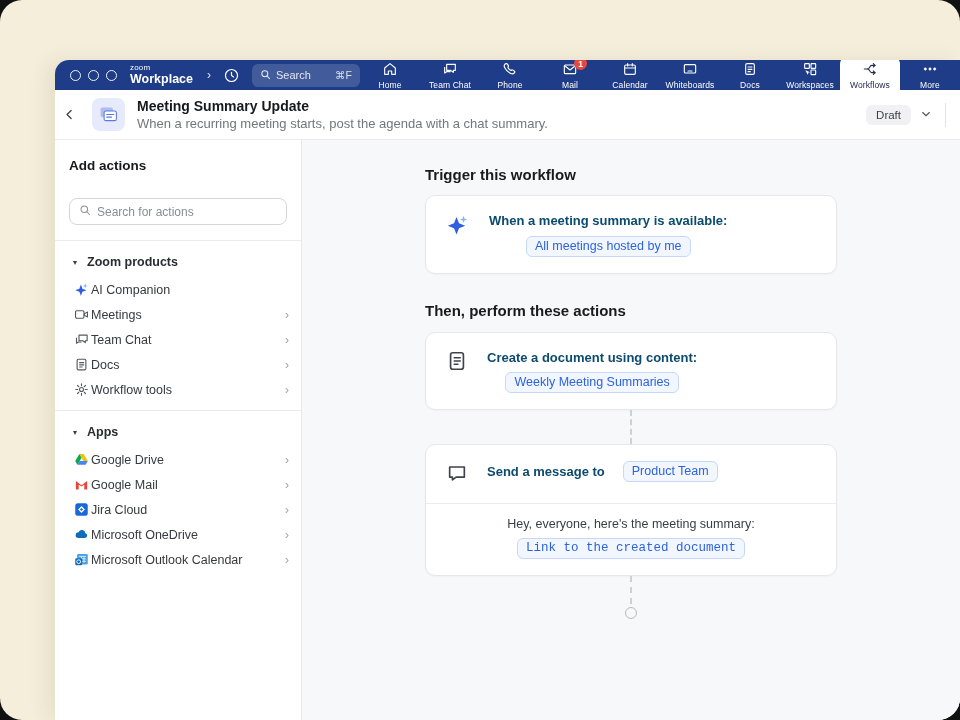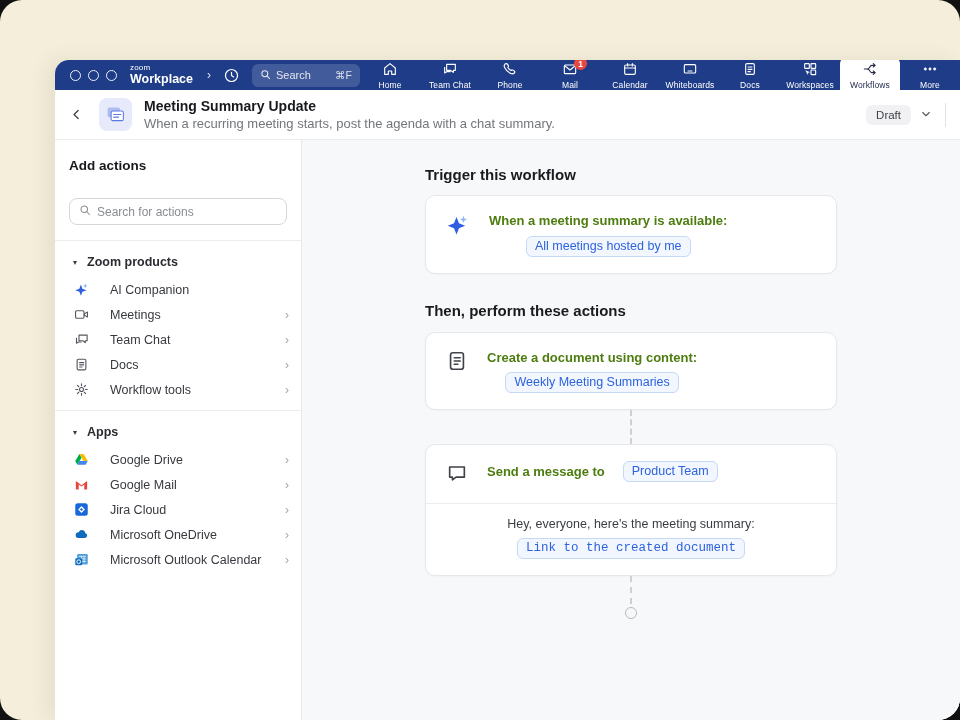--- a/index.html
+++ b/index.html
@@ -27,53 +27,53 @@
   .nav-item { width:60px; flex:0 0 auto; display:flex; flex-direction:column; align-items:center; justify-content:flex-start;
               padding-top:5px; gap:3px; color:#fff; cursor:pointer; position:relative; }
   .nav-item .lbl { font-size:8.5px; letter-spacing:.1px; white-space:nowrap; }
   .nav-item svg { stroke:#fff; }
   .nav-item.active { background:#fff; border-radius:8px 8px 0 0; color:#252c4e; }
   .nav-item.active svg { stroke:#252c4e; }
   .badge { position:absolute; top:1px; right:13px; min-width:13px; height:13px; background:#e8473f; color:#fff;
            border-radius:8px; font-size:8.5px; font-weight:bold; display:flex; align-items:center; justify-content:center; padding:0 3px; }
 
   
-  .header { height:50px; background:#fff; display:flex; align-items:center; padding:0 14px 0 11px; gap:12px;
+  .header { height:50px; background:#fff; display:flex; align-items:center; padding:0 14px 0 4px; gap:12px;
             border-bottom:1px solid #ebebee; flex:0 0 auto; }
   .back-btn { display:flex; align-items:center; cursor:pointer; padding:4px; }
   .wf-icon { width:33px; height:33px; border-radius:8px; background:#e7eafa; display:flex; align-items:center; justify-content:center; }
   .title-col { display:flex; flex-direction:column; gap:2px; }
   .title-col .t { font-size:14px; font-weight:bold; color:#18191d; }
   .title-col .s { font-size:13px; color:#73767c; }
   .header-right { margin-left:auto; display:flex; align-items:center; gap:9px; }
   .draft-pill { background:#f1f1f4; border-radius:6px; padding:4px 10px; font-size:11.5px; color:#3c3f45; cursor:pointer; }
   .hdr-divider { width:1px; height:24px; background:#e3e3e6; margin-left:4px; }
 
   
   .body-row { flex:1; display:flex; min-height:0; }
   .sidebar { width:247px; flex:0 0 auto; background:#fff; border-right:1px solid #e9e9ec; padding-top:12px; overflow:hidden; }
   .sb-heading { font-size:13.5px; font-weight:bold; color:#18191d; margin:6px 14px 25px; }
   .sb-search { margin:0 14px 15px; height:27px; border:1px solid #d5d6db; border-radius:8px; display:flex; align-items:center;
                padding:0 9px; gap:6px; color:#8a8d93; font-size:12px; background:#fff; }
   .sb-divider { height:1px; background:#ececef; }
   .sb-section-hd { display:flex; align-items:center; gap:10px; padding:14px 14px 8px 18px; font-size:12.5px; font-weight:bold; color:#2a2c31; cursor:pointer; }
   .caret { font-size:8px; color:#3a3d42; }
-  .sb-item { height:25px; display:flex; align-items:center; gap:21px; padding:0 12px 0 18px; font-size:12.5px; color:#37393f; cursor:pointer; }
+  .sb-item { height:25px; display:flex; align-items:center; gap:2px; padding:0 12px 0 18px; font-size:12.5px; color:#37393f; cursor:pointer; }
   .sb-item .chev { margin-left:auto; color:#a2a5ab; font-size:12px; }
   .sb-item .ic { width:16px; height:16px; display:flex; align-items:center; justify-content:center; flex:0 0 auto; }
   .sb-gap { height:8px; }
 
   
   .canvas { flex:1; background:#f7f8fa; overflow:hidden; display:flex; justify-content:center; }
   .flow-col { width:412px; display:flex; flex-direction:column; align-items:center; padding-top:26px;text-align:center; }
   .flow-heading { align-self:flex-start; font-size:15px; font-weight:bold; color:#1a1b1f; }
   .card { width:412px; background:#fff; border:1px solid #e7e7ea; border-radius:10px; box-shadow:0 1px 2px rgba(20,20,30,.03); }
   .card-row { display:flex; gap:19px; padding:16px 20px; align-items:flex-start; }
   .card-row .cicon { flex:0 0 auto; margin-top:1px; }
-  .card-text { font-size:13px; font-weight:bold; color:#4d7c0f; line-height:1.35; }
+  .card-text { font-size:13px; font-weight:bold; color:#0c4a6e; line-height:1.35; }
   .chip { display:inline-block; padding:2px 8px 3px; border-radius:6px; background:#f2f6ff; border:1px solid #c5d8f8;
           color:#2d63dd; font-size:12.5px; cursor:pointer; white-space:nowrap; }
   .chip-gap { margin-top:6px; }
   .inline-row { display:flex; align-items:center; gap:18px; flex-wrap:wrap; }
   .card-divider { height:1px; background:#ececef; }
   .msg-body { padding:13px 20px 16px; }
   .msg-body .bt { font-size:12.5px; color:#3a3d43; }
   .dash { width:0; border-left:2px dashed #cfcfd4; }
   .dash.short { height:34px; }
   .dash.tail { height:28px; }

